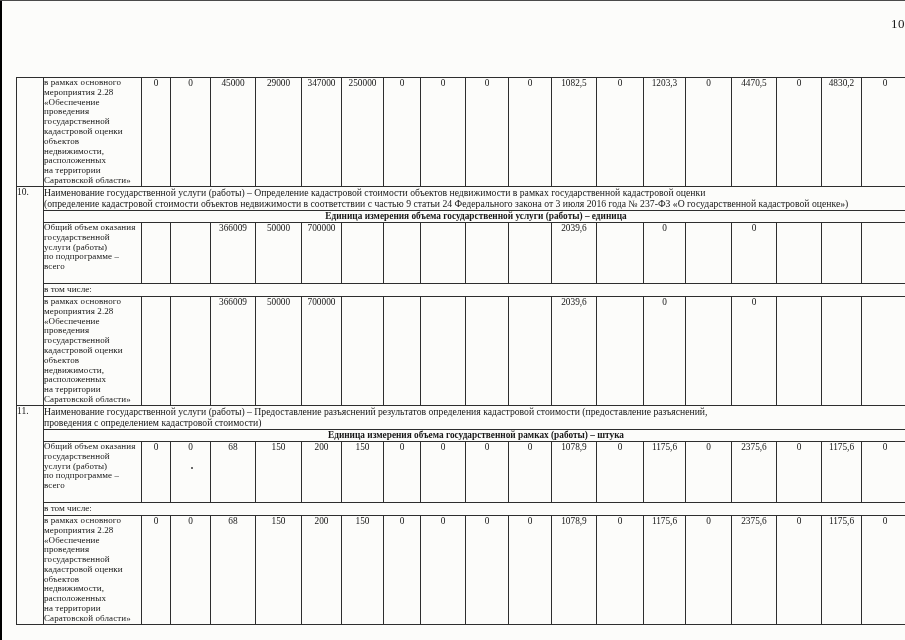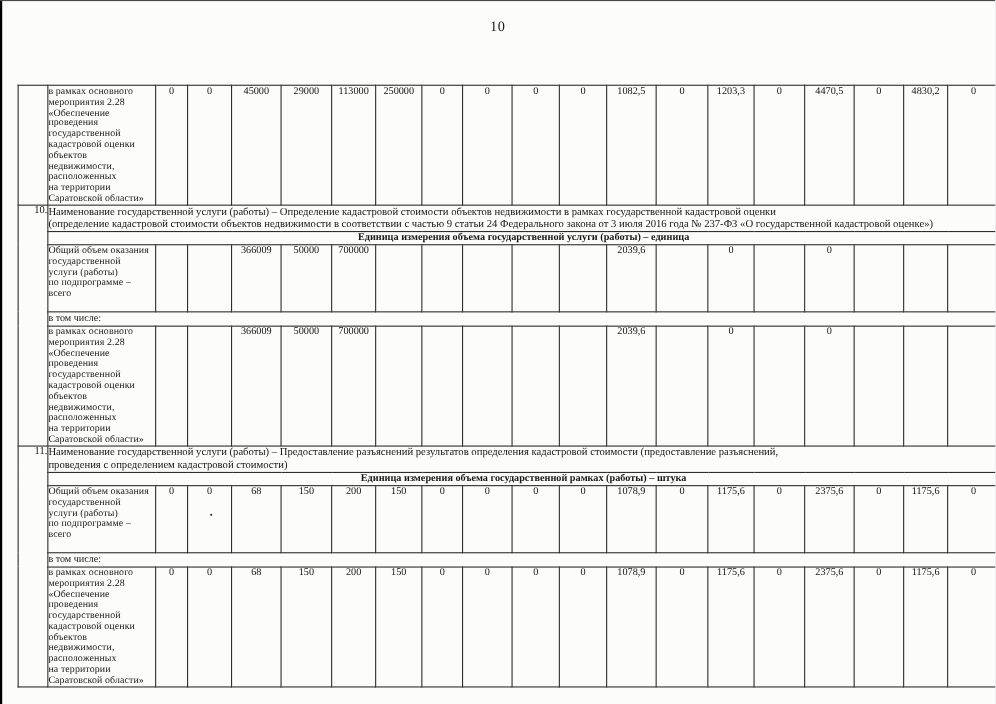--- a/index.html
+++ b/index.html
@@ -5,30 +5,30 @@
   html,body { margin:0; padding:0; background:#e8e8e8; }
   .page {
     position:relative; width:905px; height:640px;
     background:#fcfcfa; overflow:hidden;
     font-family:"Liberation Serif", serif; color:#161616;
   }
   .edge-left { position:absolute; left:0; top:0; width:2px; height:640px; background:#000; }
   .edge-top  { position:absolute; left:0; top:0; width:905px; height:1px; background:#4a4a4a; }
   .page-number {
     position:absolute; top:16px; left:0; width:905px;
-    text-align:center; font-size:13px; letter-spacing:0.5px;
+    text-align:right; font-size:13px; letter-spacing:0.5px;
   }
   table.doc-table {
     position:absolute; left:16px; top:77px; width:892px;
     border-collapse:collapse; table-layout:fixed;
   }
   table.doc-table td {
     border:1px solid #2e2e2e; vertical-align:top; overflow:hidden; padding:0;
   }
-  td.num { text-align:right; font-size:9.5px; padding-top:1px; }
+  td.num { text-align:left; font-size:9.5px; padding-top:1px; }
   td.label {
     font-size:9px; line-height:9.8px; padding:2px 2px 0 4px;
     white-space:pre-line; letter-spacing:0.1px;
   }
   td.val-proto, td.val { text-align:center; font-size:9.3px; line-height:11px; padding-top:0; }
   td.title-cell { text-align:left; font-size:9.7px; line-height:11.6px; padding-top:1px; }
   td.unit-cell  { text-align:center; font-size:9.3px; line-height:10.5px;font-weight:bold; }
   td.incl-cell  { font-size:9.2px; line-height:11.5px; padding-left:4px; }
   tr.r-tail    { height:108px; }
   tr.r-title   { height:24px; }
@@ -84,21 +84,21 @@
 государственной
 кадастровой оценки
 объектов недвижимости,
 расположенных
 на территории
 Саратовской области»</td>
     <td class="val">0</td>
           <td class="val">0</td>
           <td class="val">45000</td>
           <td class="val">29000</td>
-          <td class="val">113000</td>
+          <td class="val">347000</td>
           <td class="val">250000</td>
           <td class="val">0</td>
           <td class="val">0</td>
           <td class="val">0</td>
           <td class="val">0</td>
           <td class="val">1082,5</td>
           <td class="val">0</td>
           <td class="val">1203,3</td>
           <td class="val">0</td>
           <td class="val">4470,5</td>

